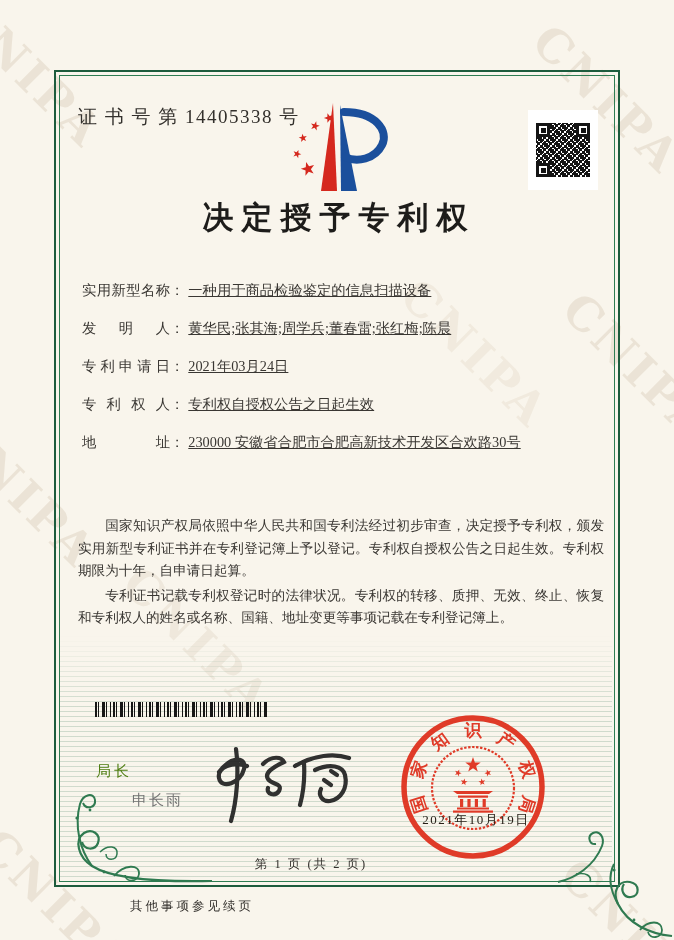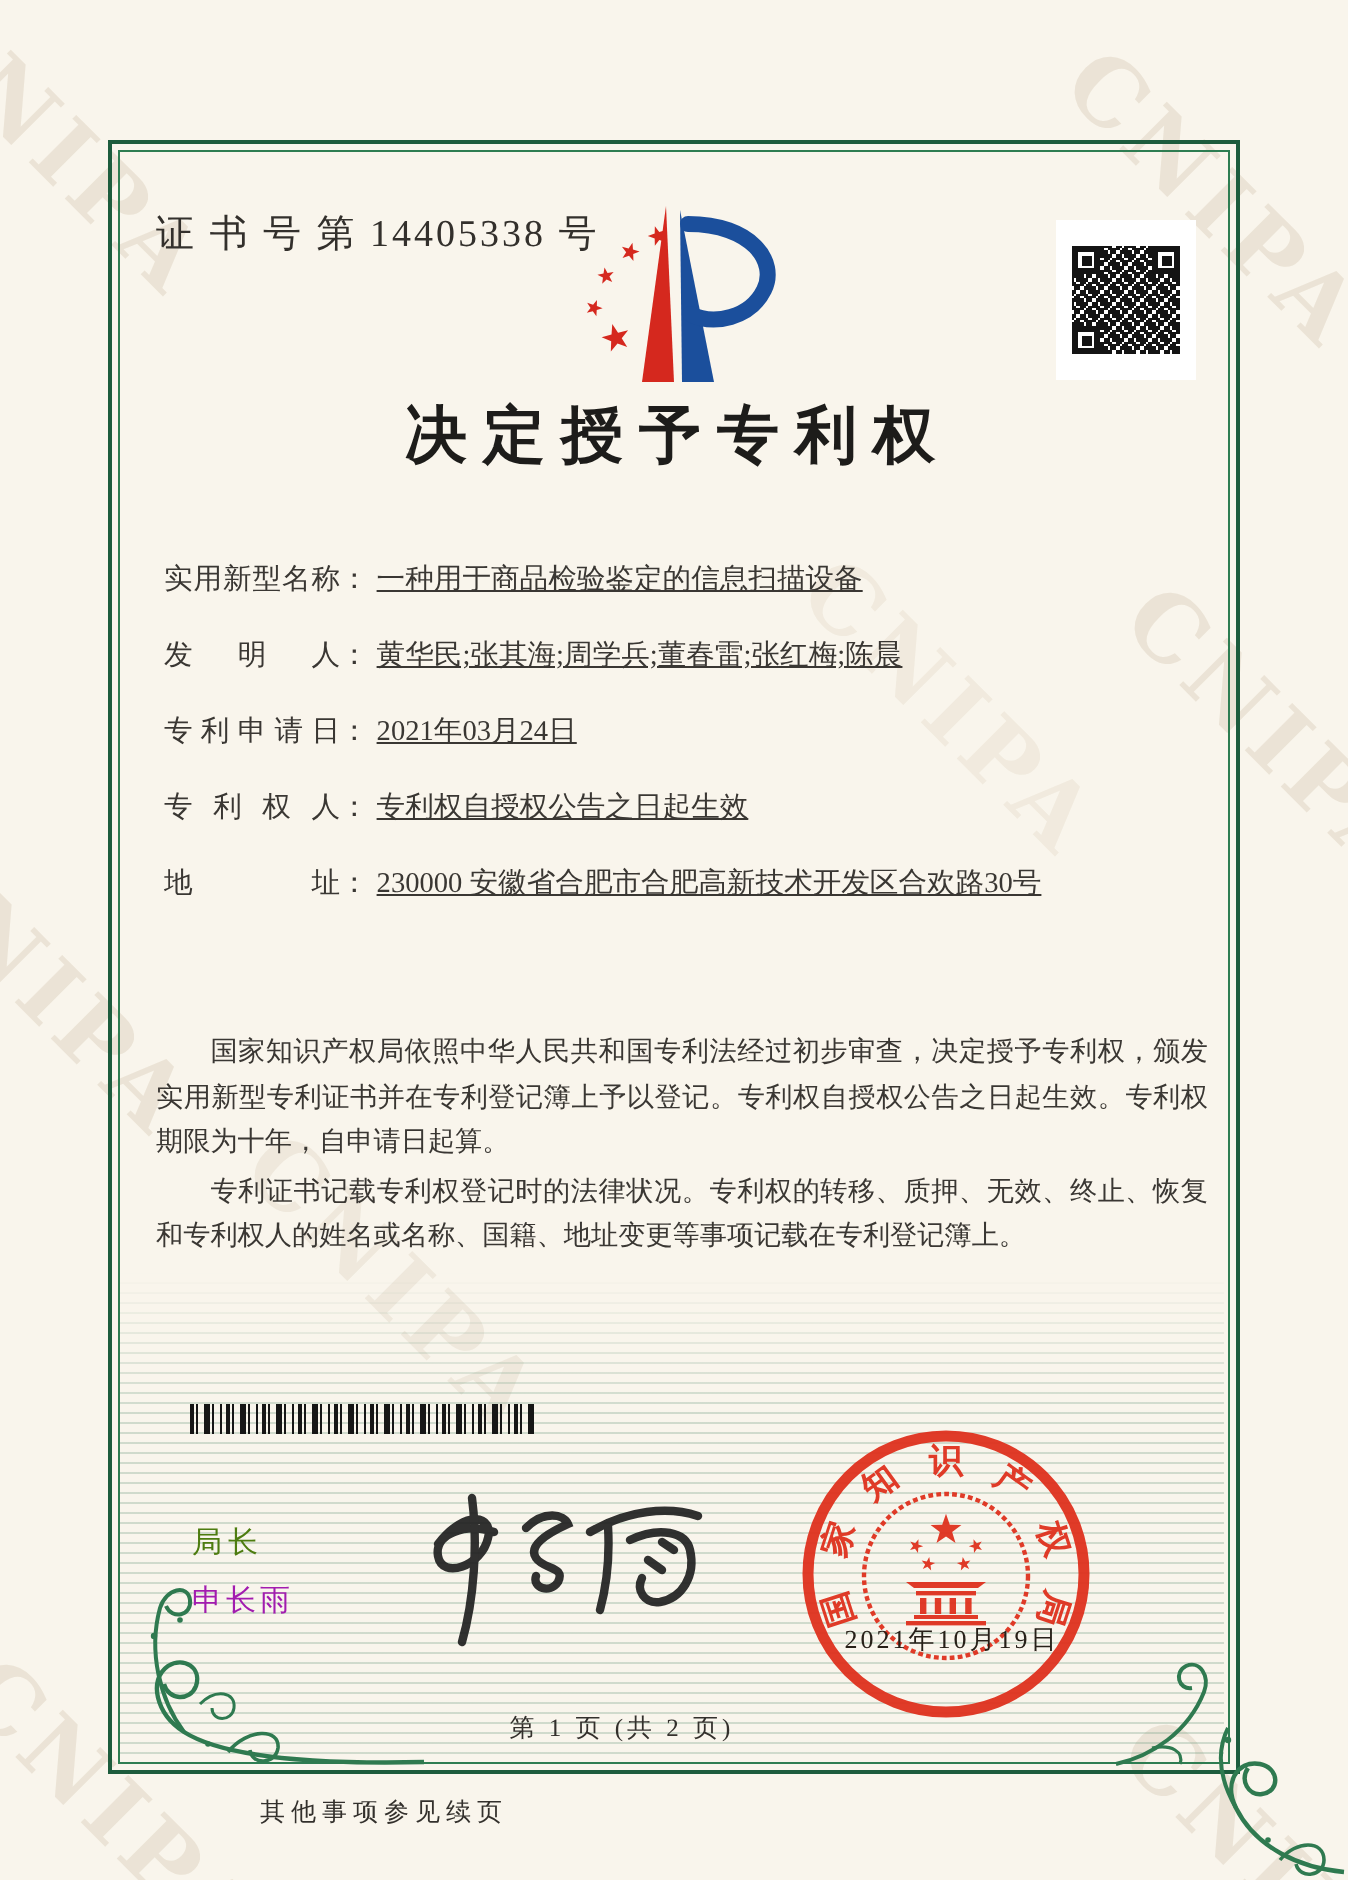--- a/index.html
+++ b/index.html
@@ -70,21 +70,21 @@
     background:repeating-linear-gradient(90deg,
       #161616 0 2px, transparent 2px 3px,
       #161616 3px 4px, transparent 4px 7px,
       #161616 7px 10px, transparent 10px 11px,
       #161616 11px 12px, transparent 12px 15px,
       #161616 15px 16px, transparent 16px 18px);}
   
   .signer-title{position:absolute;left:96px;top:762px;z-index:3;
     font-family:"Liberation Sans","DejaVu Sans",sans-serif;font-size:15px;letter-spacing:3px;color:#4d7c0f;}
   .signer-name{position:absolute;left:96px;top:791px;z-index:3;
-    font-family:"Liberation Sans","DejaVu Sans",sans-serif;font-size:15px;letter-spacing:2px;color:#a21caf;}
+    font-family:"Liberation Sans","DejaVu Sans",sans-serif;font-size:15px;letter-spacing:2px;color:#737373;padding-left:36px;}
   .signature{position:absolute;left:193px;top:742px;width:160px;height:85px;z-index:3;}
   
   .seal{position:absolute;left:398px;top:712px;width:150px;height:150px;z-index:4;opacity:.93;}
   .seal text{font-family:"Liberation Serif","DejaVu Serif",serif;font-weight:bold;font-size:17px;fill:#df2d1a;}
   .seal-date{position:absolute;left:408px;top:811px;width:136px;z-index:5;text-align:center;
     font-size:13px;letter-spacing:1.5px;color:#272018;}
   
   .page-number{position:absolute;left:76px;top:856px;width:470px;z-index:3;text-align:center;
     font-size:12.5px;letter-spacing:2px;color:#33302c;}
   .footer-note{position:absolute;left:130px;top:898px;width:360px;z-index:3;text-align:left;

